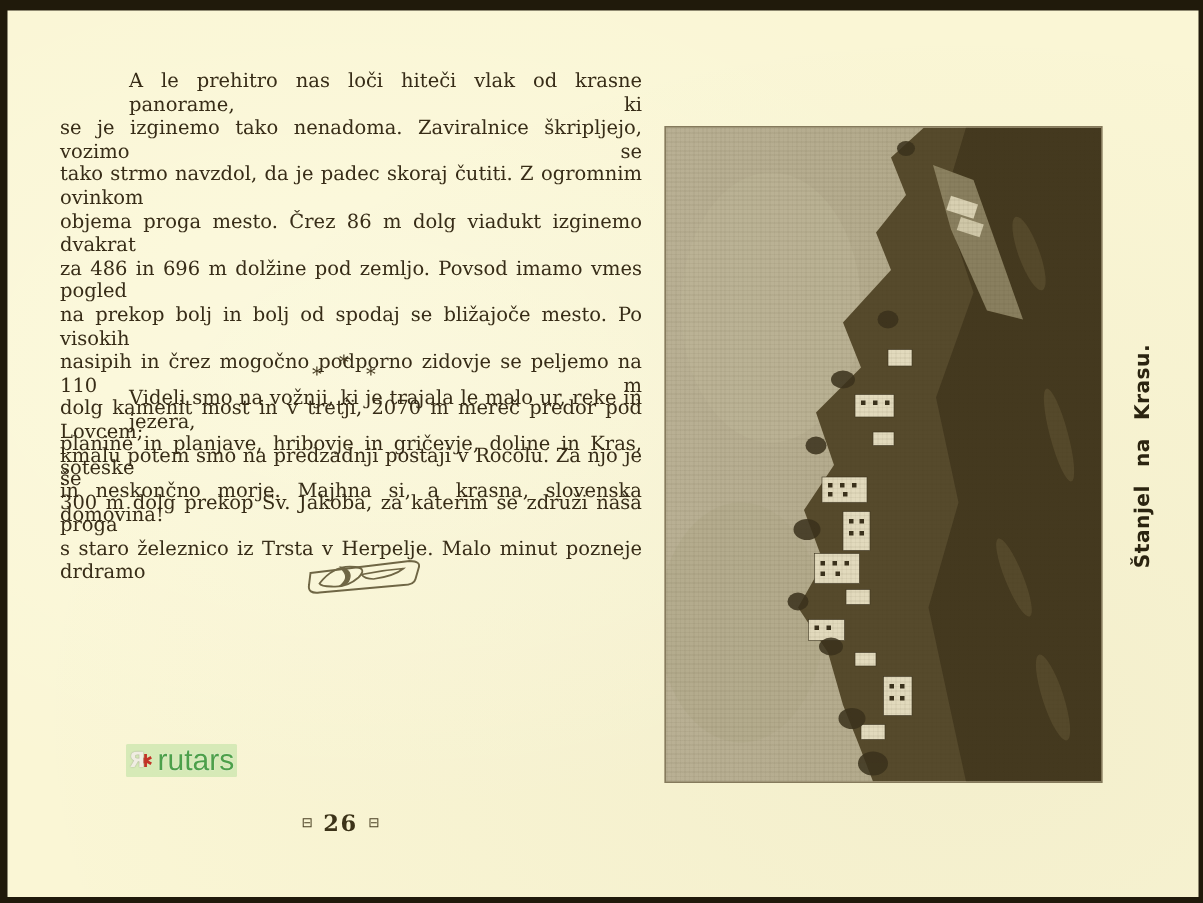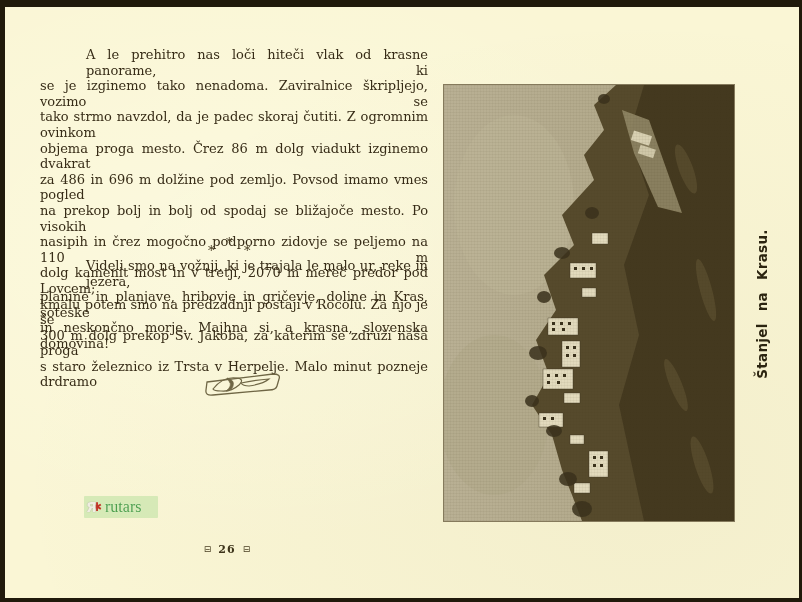--- a/index.html
+++ b/index.html
@@ -36,29 +36,29 @@
   
   .watermark{
     position:absolute;left:79px;top:489px;width:74px;height:22px;
     background:rgba(185,224,158,0.55);
     display:flex;align-items:center;border-radius:1px;
   }
   .wm-logo{ position:relative;width:17px;height:17px;margin-left:2px;flex:0 0 auto; }
   .wm-star{ position:absolute;left:6px;top:1px;font-size:12px;color:#c23327;font-family:"DejaVu Sans",sans-serif; }
   .wm-r{ position:absolute;left:0;top:0;font-size:14px;font-weight:bold;color:#f0ede2;
          text-shadow:0 0 1px #9a9a8a;font-family:"DejaVu Sans",sans-serif; }
-  .wm-text{ font-family:Liberation Serif, serif;font-size:16px;color:#4da04a;margin-left:2px;
+  .wm-text{ font-family:Liberation Sans, sans-serif;font-size:20px;color:#4da04a;margin-left:2px;
             text-shadow:0 0 1px rgba(255,255,255,.8); }
   
   .footer{
     position:absolute;left:152px;top:533px;width:140px;height:18px;
     display:flex;justify-content:center;align-items:center;gap:7px;color:#3c3319;
   }
   .footer .orn{ font-family:"DejaVu Sans",sans-serif;font-size:9px;color:#4a4024; }
-  .footer .pnum{ font-size:11px;font-weight:bold;letter-spacing:1px;text-align:right; }
+  .footer .pnum{ font-size:15px;font-weight:bold;letter-spacing:1px;text-align:right; }
   
   .photo{
     position:absolute;left:438px;top:77px;width:292px;height:438px;
     border:1px solid #857a5c; box-sizing:border-box; overflow:hidden;
     background:#b5ac8e;
   }
   .photo .grain{
     position:absolute;inset:0;pointer-events:none;
     background-image:repeating-linear-gradient(0deg, rgba(60,50,20,.05) 0 1px, rgba(0,0,0,0) 1px 3px),
                      repeating-linear-gradient(90deg, rgba(60,50,20,.04) 0 1px, rgba(0,0,0,0) 1px 3px);

